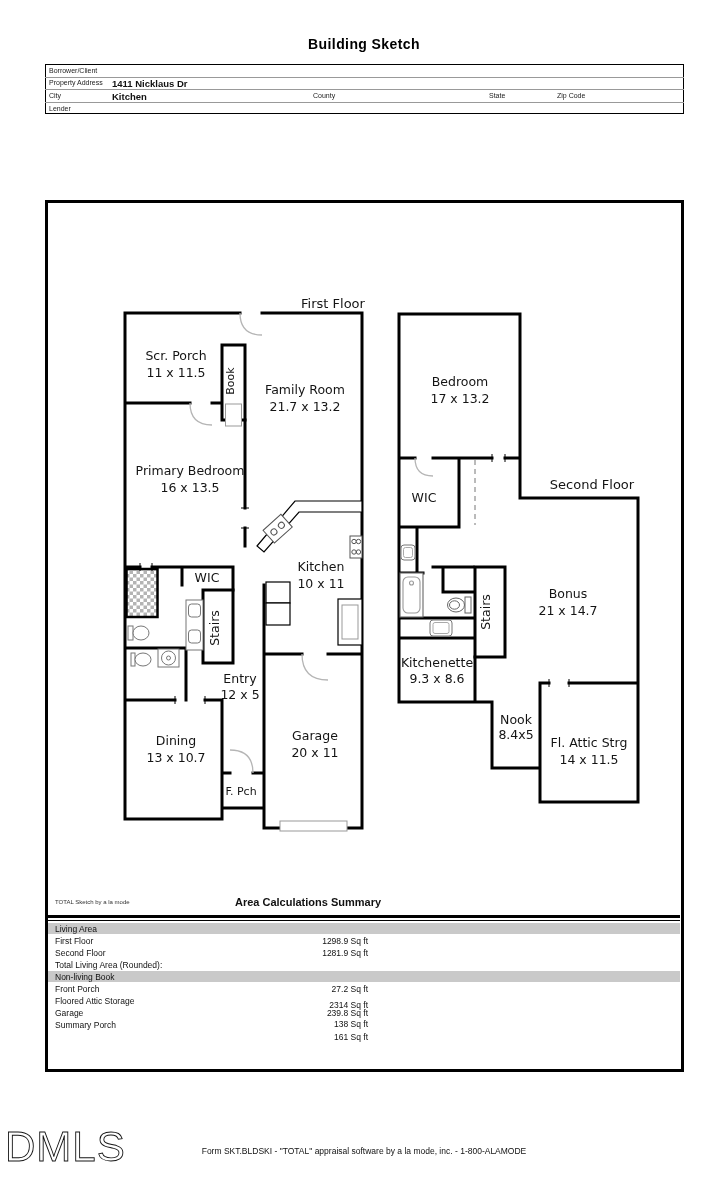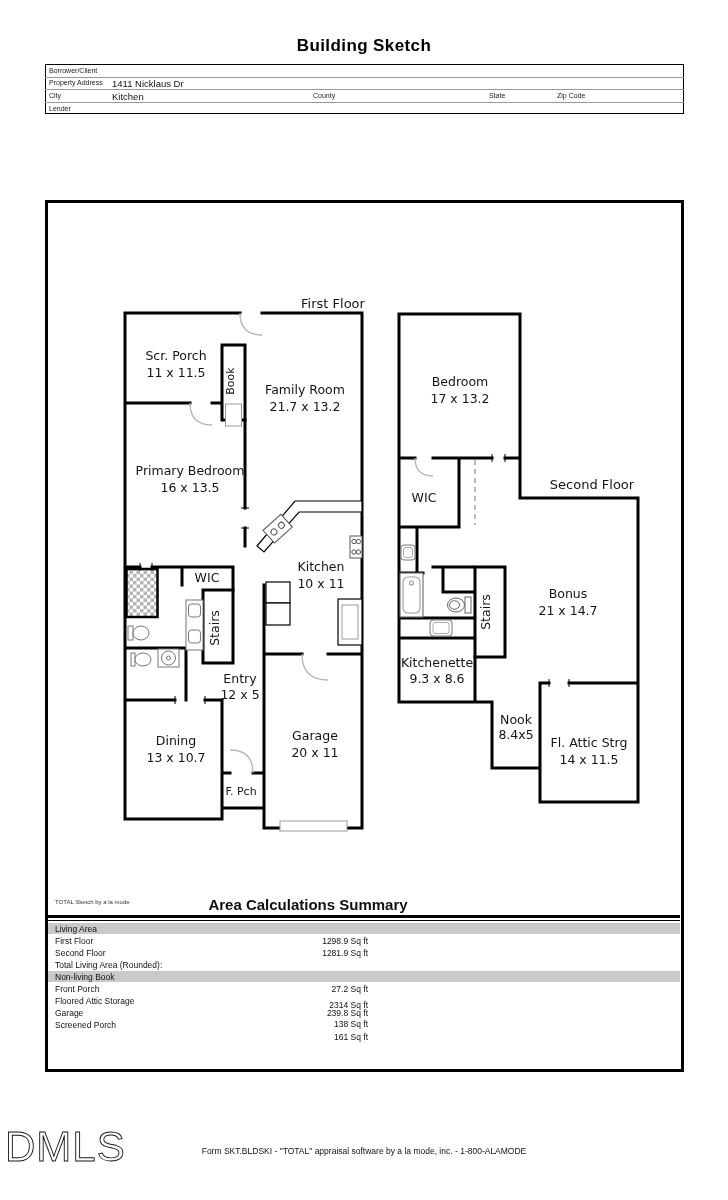--- a/index.html
+++ b/index.html
@@ -1,35 +1,35 @@
 <!DOCTYPE html>
 <html><head>
 <meta charset="utf-8">
 <style>
   html,body{margin:0;padding:0;background:#fff;}
   #page{position:relative;width:728px;height:1200px;background:#fff;overflow:hidden;
         font-family:"Liberation Sans",sans-serif;color:#111;}
   .abs{position:absolute;}
   
-  #doc-title{left:0;top:36px;width:728px;text-align:center;font-size:17px;font-weight:bold;
+  #doc-title{left:0;top:36px;width:728px;text-align:center;font-size:14px;font-weight:bold;
              letter-spacing:.4px;color:#000;}
   
   #hdr-box{left:45px;top:64px;width:639px;height:50px;border:1px solid #000;box-sizing:border-box;}
   .hline{left:45px;width:639px;height:1px;background:#999;}
   .flabel{font-size:7px;color:#222;}
-  .fvalue{font-size:9.5px;color:#111;}
+  .fvalue{font-size:9.5px;color:#111;font-weight:bold;}
   
   #sketch-box{left:45px;top:200px;width:639px;height:872px;border:3px solid #000;box-sizing:border-box;}
   
   .sum-label{font-size:8.5px;}
   .sum-value{font-size:8.5px;text-align:right;width:118px;left:250px;}
   .band{left:48px;width:632px;height:11px;background:#c9c9c9;}
   .bold{font-weight:normal;}
   #sum-watermark{left:55px;top:899px;font-size:6px;color:#333;}
-  #sum-title{left:45px;top:896px;width:526px;text-align:center;font-size:15px;font-weight:bold;}
+  #sum-title{left:45px;top:896px;width:526px;text-align:center;font-size:11px;font-weight:bold;}
   #rule-thick{left:48px;top:915px;width:632px;height:3px;background:#000;}
   #rule-thin{left:48px;top:920px;width:632px;height:1px;background:#000;}
   
   #footer-line{left:0;top:1146px;width:728px;text-align:center;font-size:8.5px;color:#111;}
   svg text.room{font-family:"DejaVu Sans","Liberation Sans",sans-serif;font-size:12.5px;fill:#141414;}
   svg text.small{font-size:11px;}
   svg text.ftitle{font-family:"DejaVu Sans","Liberation Sans",sans-serif;font-size:13px;fill:#141414;}
 </style>
 </head>
 <body>
@@ -228,21 +228,21 @@
 
   <div class="abs band" style="top:971px"></div>
   <div class="abs sum-label bold" style="left:55px;top:972px">Non-living Book</div>
 
   <div class="abs sum-label" style="left:55px;top:984px">Front Porch</div>
   <div class="abs sum-value" style="top:984px">27.2 Sq ft</div>
   <div class="abs sum-label" style="left:55px;top:996px">Floored Attic Storage</div>
   <div class="abs sum-value" style="top:1032px">161 Sq ft</div>
   <div class="abs sum-label" style="left:55px;top:1008px">Garage</div>
   <div class="abs sum-value" style="top:1008px">239.8 Sq ft</div>
-  <div class="abs sum-label" style="left:55px;top:1020px">Screened Porch</div>
+  <div class="abs sum-label" style="left:55px;top:1020px">Summary Porch</div>
   <div class="abs sum-value" style="top:1019px">138 Sq ft</div>
 
   <svg class="abs" style="left:3px;top:1122px" width="140" height="48" viewBox="0 0 140 48">
     <text x="2" y="39" font-family="Liberation Sans, sans-serif" font-size="42" letter-spacing="1" fill="none" stroke="#111" stroke-width="0.9">DMLS</text>
   </svg>
   <div class="abs" id="footer-line">Form SKT.BLDSKI - "TOTAL" appraisal software by a la mode, inc. - 1-800-ALAMODE</div>
 
 </div>
 
 </body></html>

